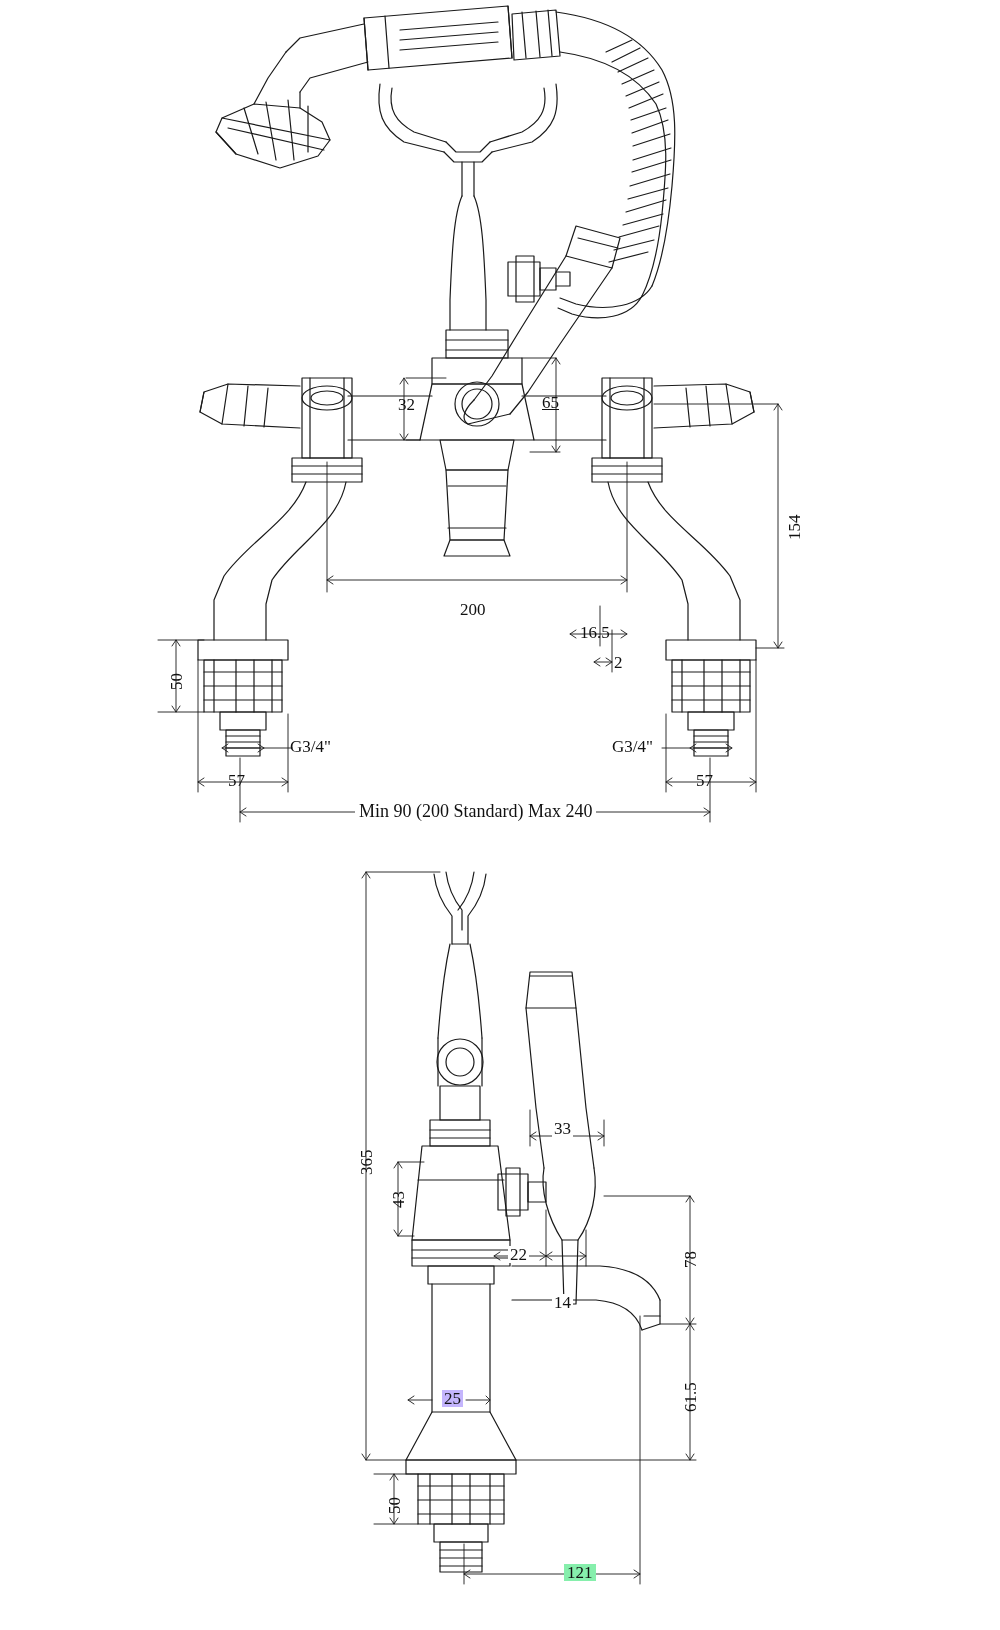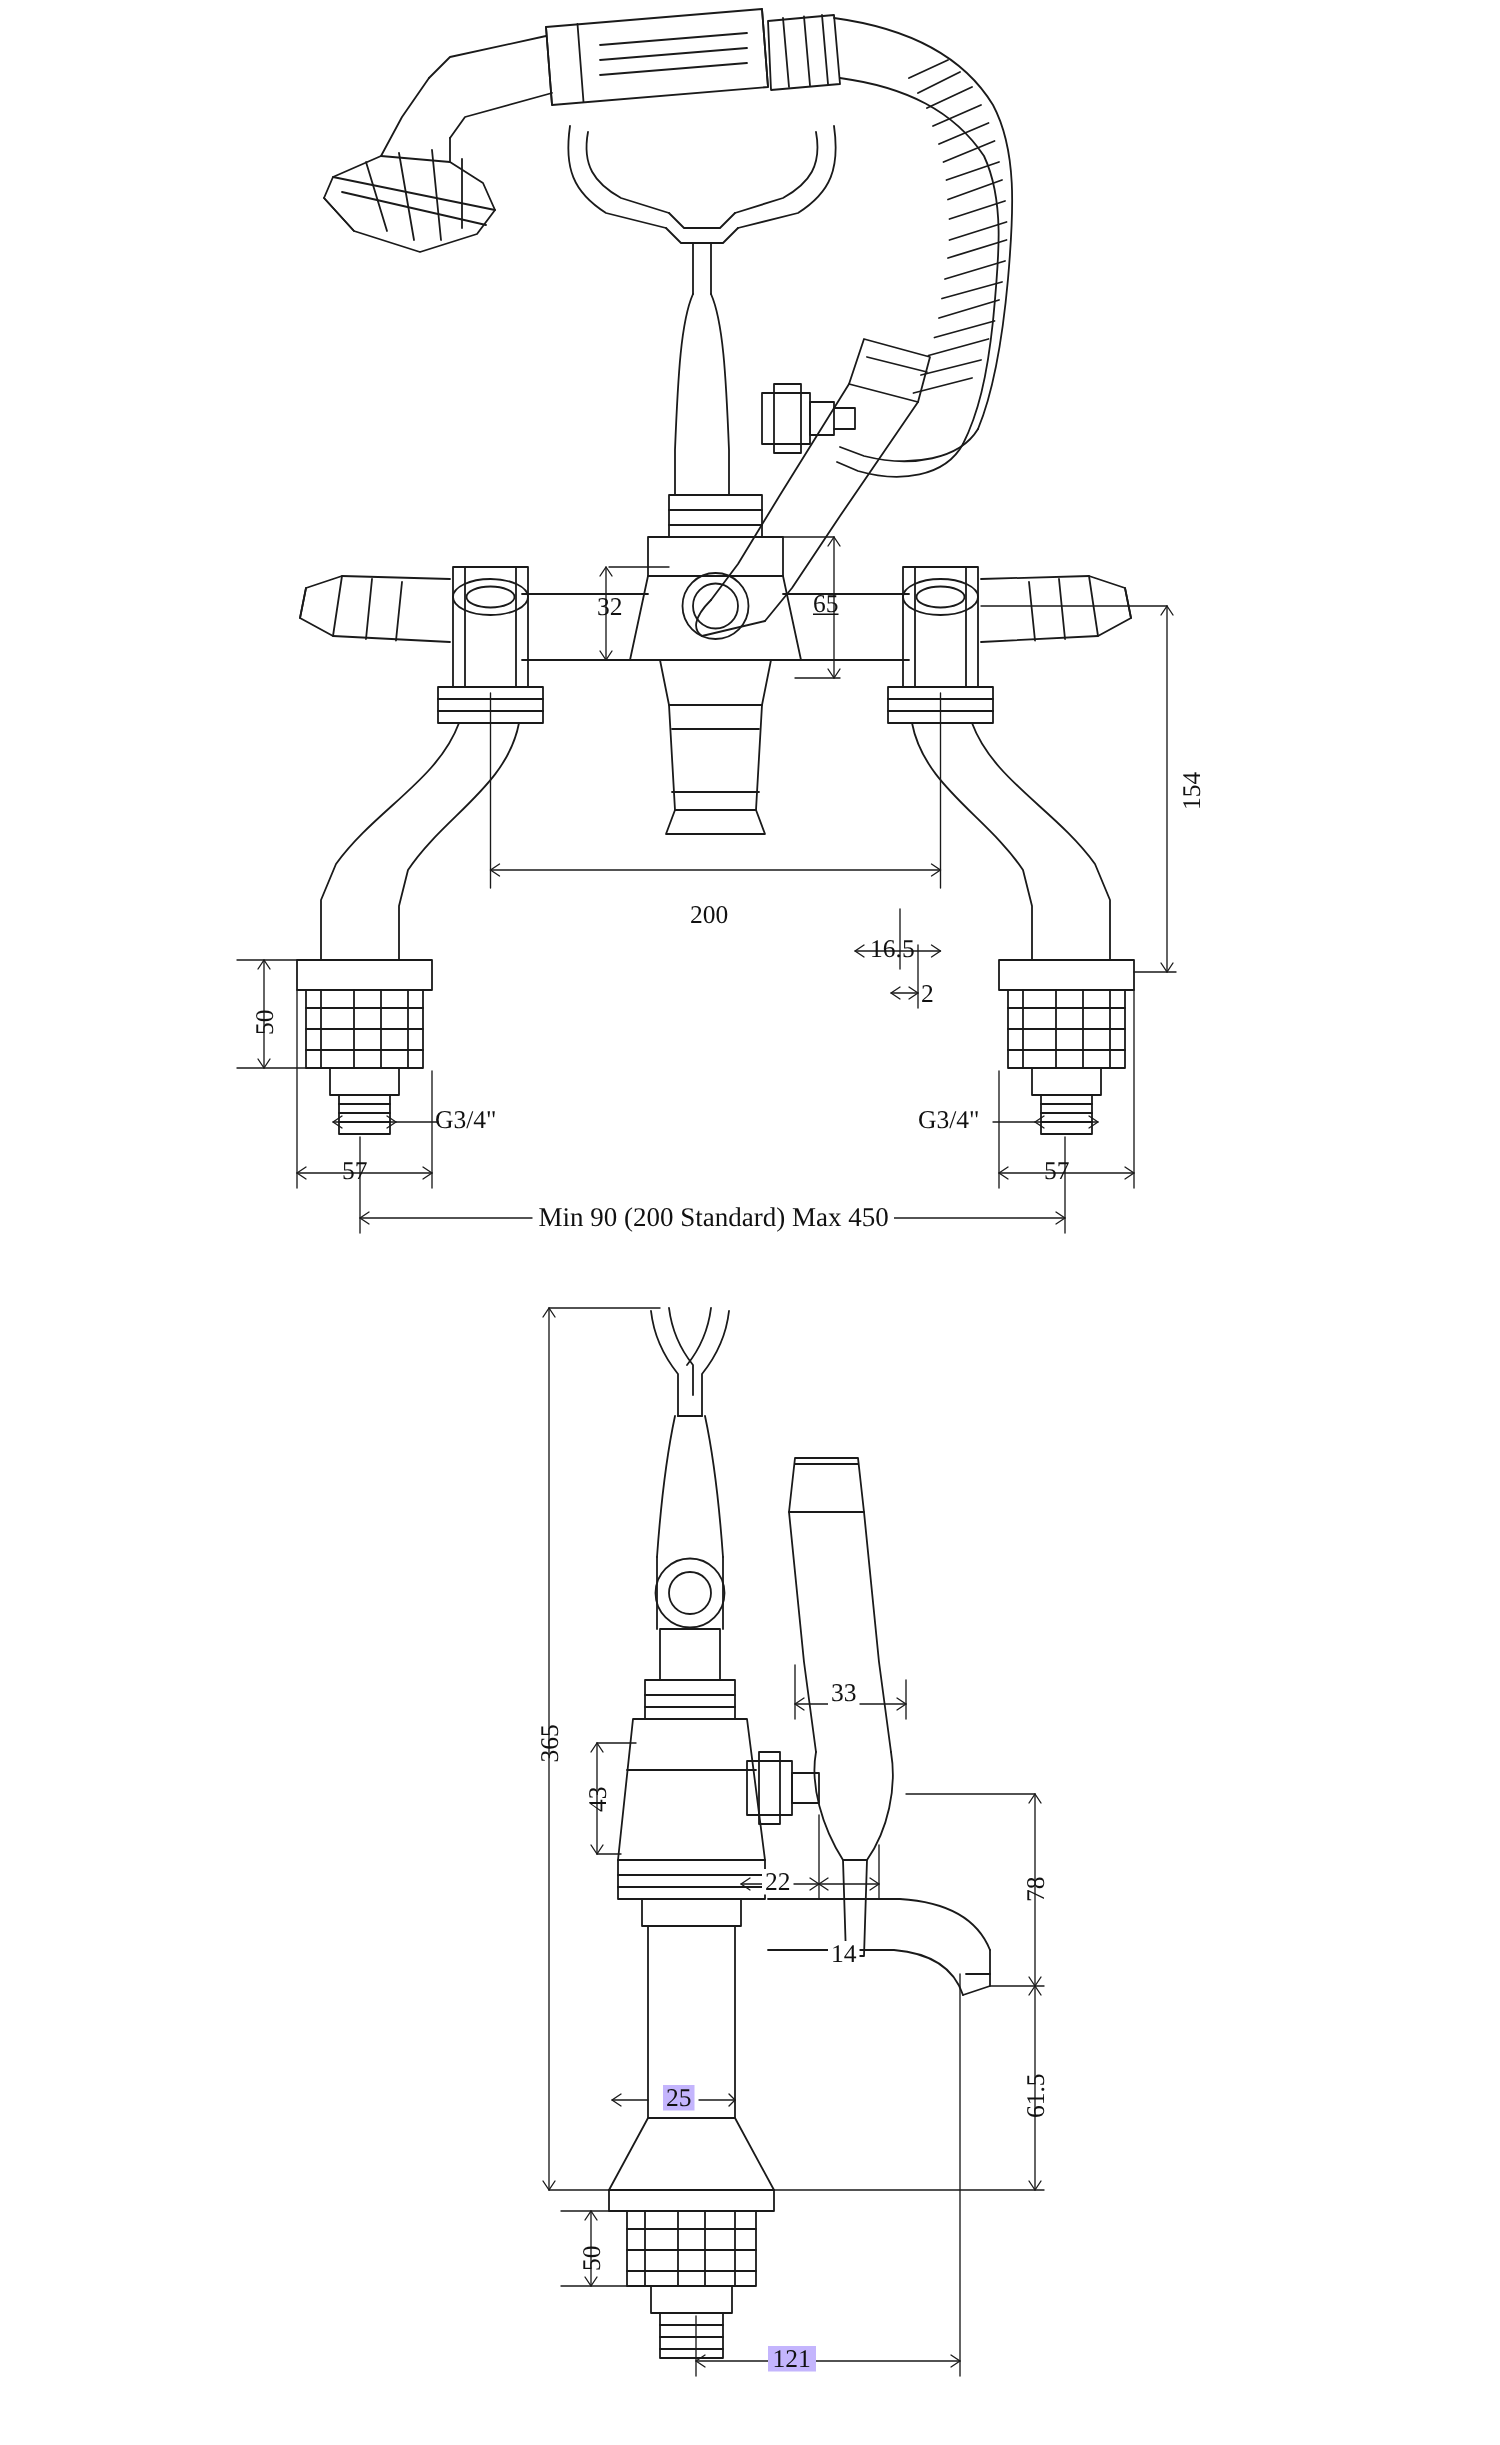--- a/index.html
+++ b/index.html
@@ -382,26 +382,26 @@
   <div class="dimlabel" style="left:542px; top:394px;text-decoration:underline;">65</div>
   <div class="dimlabel vert" style="left:786px; top:540px; transform: rotate(-90deg);">154</div>
   <div class="dimlabel" style="left:460px; top:570px;margin-top:31px;">200</div>
   <div class="dimlabel" style="left:580px; top:624px;">16.5</div>
   <div class="dimlabel" style="left:614px; top:654px;">2</div>
   <div class="dimlabel vert" style="left:168px; top:690px; transform: rotate(-90deg);">50</div>
   <div class="dimlabel" style="left:228px; top:772px;">57</div>
   <div class="dimlabel" style="left:696px; top:772px;">57</div>
   <div class="dimlabel" style="left:290px; top:738px;">G3/4"</div>
   <div class="dimlabel" style="left:612px; top:738px;">G3/4"</div>
-  <div class="dimlabel big" style="left:355px; top:802px; background:#fff; padding:0 4px;">Min 90 (200 Standard) Max 450</div>
+  <div class="dimlabel big" style="left:355px; top:802px; background:#fff; padding:0 4px;">Min 90 (200 Standard) Max 240</div>
 
   <div class="dimlabel vert" style="left:358px; top:1175px; transform: rotate(-90deg);">365</div>
   <div class="dimlabel" style="left:552px; top:1120px; background:#fff; padding:0 2px;">33</div>
   <div class="dimlabel vert" style="left:390px; top:1208px; transform: rotate(-90deg);">43</div>
   <div class="dimlabel" style="left:508px; top:1246px; background:#fff; padding:0 2px;">22</div>
   <div class="dimlabel" style="left:552px; top:1246px; background:#fff; padding:0 2px;margin-top:48px;">14</div>
   <div class="dimlabel vert" style="left:682px; top:1268px; transform: rotate(-90deg);">78</div>
   <div class="dimlabel vert" style="left:682px; top:1412px; transform: rotate(-90deg);">61.5</div>
   <div class="dimlabel" style="left:442px; top:1390px; background:#c4b5fd; padding:0 2px;">25</div>
   <div class="dimlabel vert" style="left:386px; top:1514px; transform: rotate(-90deg);">50</div>
-  <div class="dimlabel" style="left:512px; top:1564px; background:#c4b5fd; padding:0 3px;">121</div>
+  <div class="dimlabel" style="left:564px; top:1564px; background:#86efac; padding:0 3px;">121</div>
 
 </div>
 
 </body></html>

